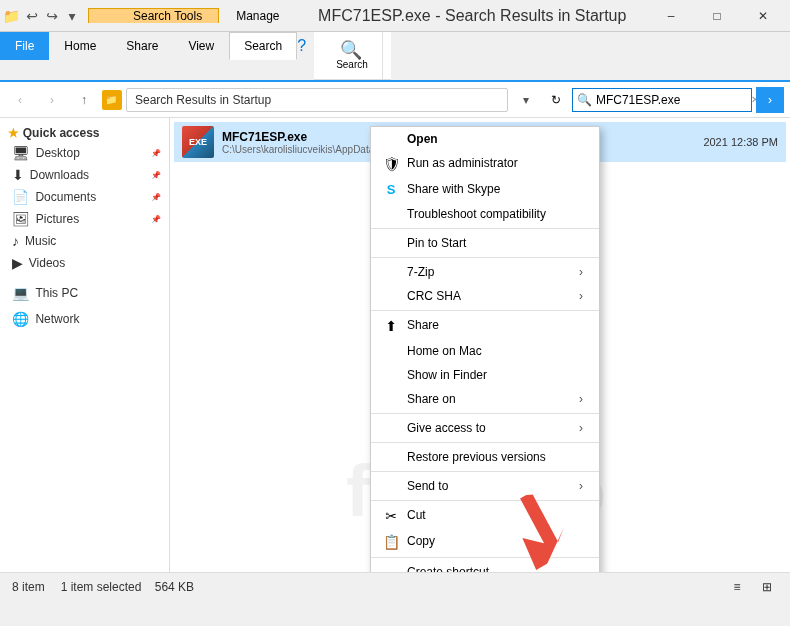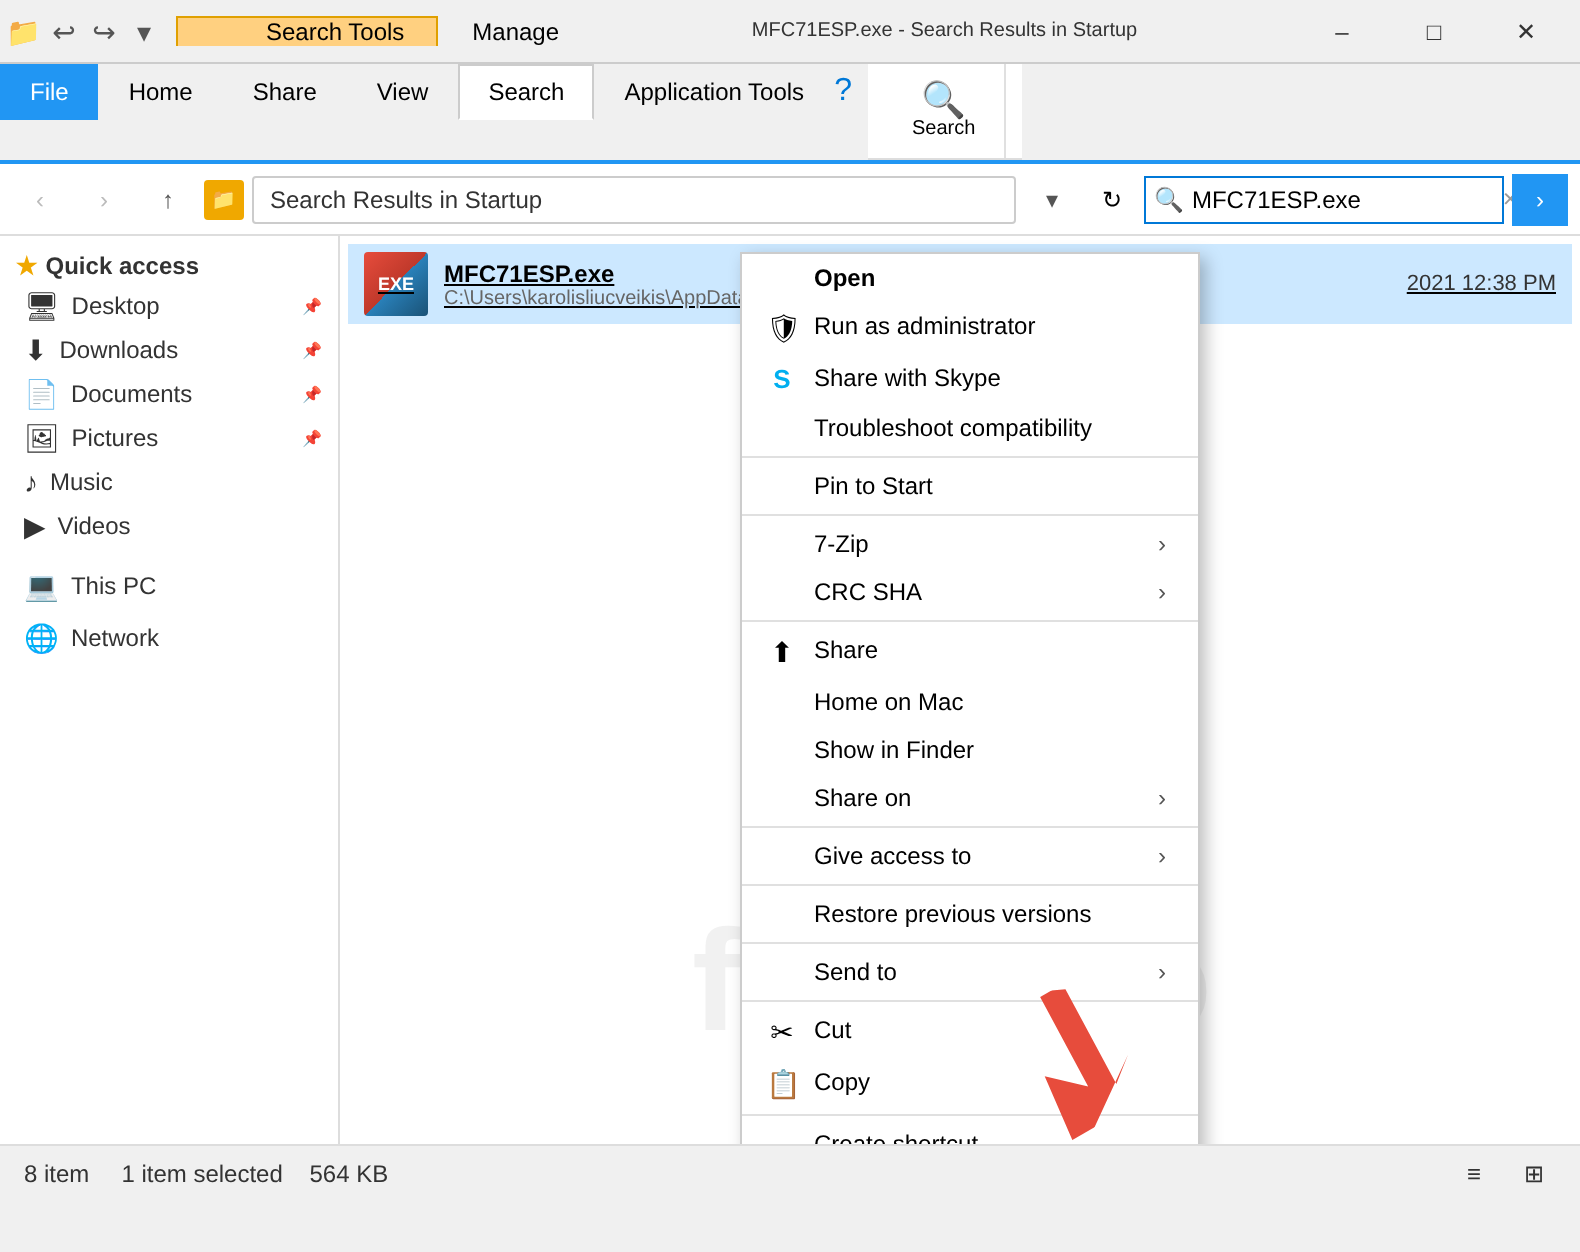--- a/index.html
+++ b/index.html
@@ -22,21 +22,21 @@
       display: flex;
       align-items: center;
       font-size: 12px;
       cursor: pointer;
       white-space: nowrap;
       border: 1px solid transparent;
       border-bottom: none;
       position: relative;
     }
     .tab.highlighted { background: #ffd080; border-color: #e0a000; padding-left: 44px; }
-    .title-text { font-size: 10px; color: #333; padding: 0 16px; flex: 1; text-align: center; }
+    .title-text { font-size: 16px; color: #333; padding: 0 16px; flex: 1; text-align: center; }
     .window-controls { display: flex; align-items: center; gap: 0; }
     .win-btn {
       width: 46px; height: 32px;
       display: flex; align-items: center; justify-content: center;
       cursor: pointer; font-size: 12px; color: #333;
     }
 
     
     .ribbon {
       background: #f0f0f0;
@@ -158,21 +158,20 @@
       cursor: pointer; gap: 4px;
     }
     .sidebar-header .star { color: #f0a800; font-size: 12px; }
 
     
     .file-area {
       flex: 1;
       background: #fff;
       position: relative;
       overflow: hidden;
-      text-decoration: underline;
     }
     .file-list { padding: 4px; }
     .file-row {
       display: flex; align-items: center;
       padding: 4px 8px;
       gap: 8px;
       cursor: pointer;
     }
     .file-row.selected { background: #cce8ff; }
     .file-icon { width: 32px; height: 32px; display: flex; align-items: center; justify-content: center; }
@@ -287,23 +286,20 @@
       <span>Home</span>
     </div>
     <div class="ribbon-tab">
       <span>Share</span>
     </div>
     <div class="ribbon-tab">
       <span>View</span>
     </div>
     <div class="ribbon-tab active">
       <span>Search</span>
-    </div>
-    <div class="ribbon-tab">
-      <span>Application Tools</span>
     </div>
     <div style="flex:1; display:flex; align-items:center; justify-content:flex-end; padding-right:8px; gap:4px;">
       <span style="font-size:16px; color:#0078d7; cursor:pointer;">?</span>
     </div>
   </div>
   <div class="ribbon-commands">
     <div class="ribbon-group">
       <div class="ribbon-btn">
         <span class="ribbon-icon">🔍</span>
         <span>Search</span>

